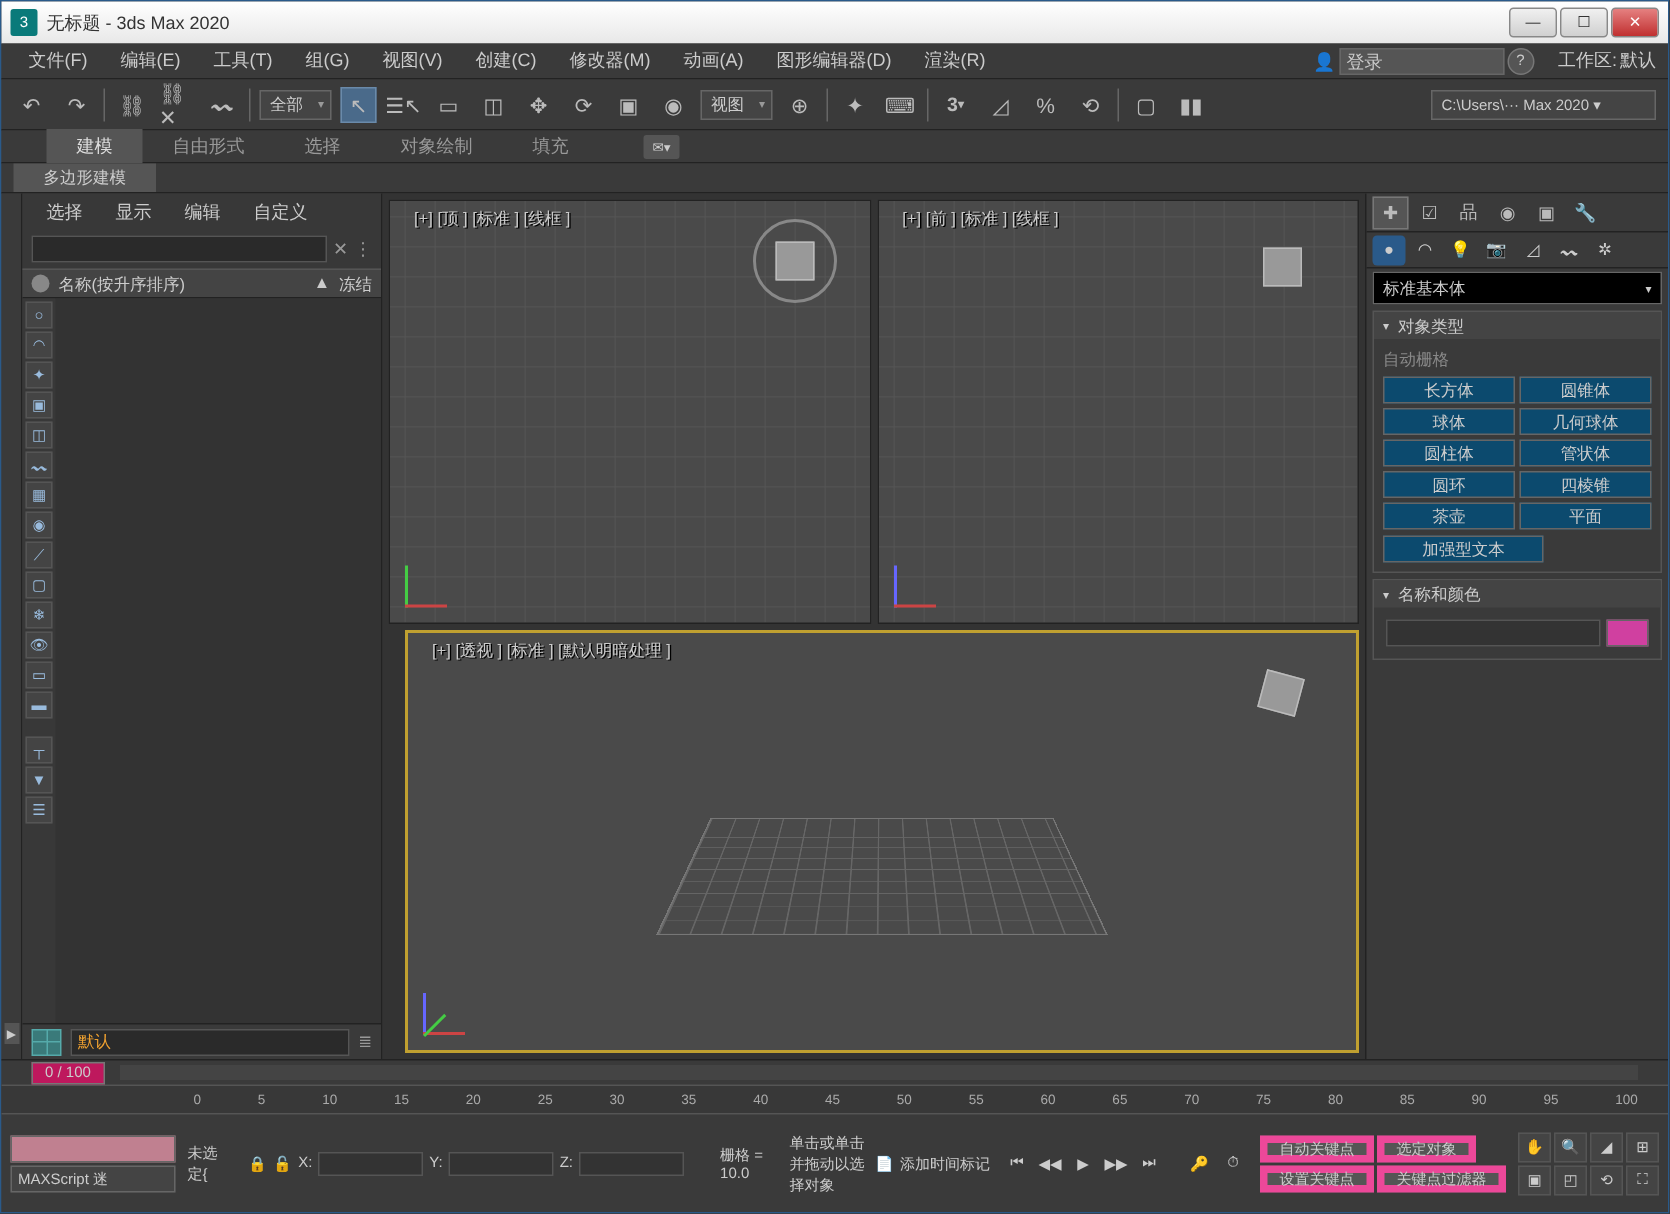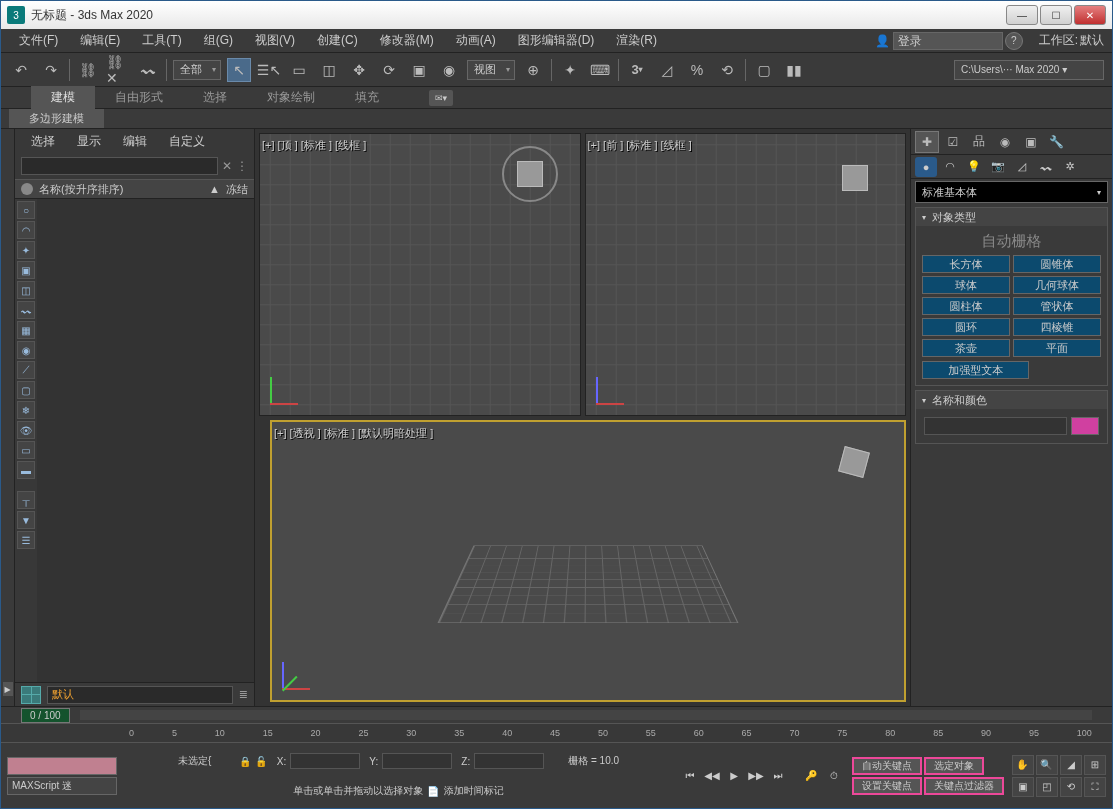--- a/index.html
+++ b/index.html
@@ -46,21 +46,21 @@
 .se-footer { height: 24px; background: #3a3a3a; display: flex; align-items: center; padding: 0 6px; gap: 6px; border-top: 1px solid #222; }
 .se-footer .grid { width: 20px; height: 18px; display: grid; grid-template:repeat(2,1fr)/repeat(2,1fr); gap: 1px; background: #5aa; padding: 1px; }
 .se-footer .grid div { background: #3a7a7a; }
 .se-footer .def { flex: 1; height: 18px; background: #2a2a2a; border: 1px solid #555; padding: 0 4px; color: #eea030; font-size: 11px; display: flex; align-items: center; }
 .se-footer .layers { color: #999; }
 .viewports { flex: 1; display: flex; flex-direction: column; background: #333; padding: 4px; gap: 4px; min-width: 0; }
 .vp-row { flex: 1; display: flex; gap: 4px; min-height: 0; }
 .vp { flex: 1; background: #4a4a4a; border: 1px solid #222; position: relative; background-image: linear-gradient(#555 1px, transparent 1px), linear-gradient(90deg, #555 1px, transparent 1px); background-size: 20px 20px; background-position: center; }
 .vp.active { border: 2px solid #c0a030; }
 .vp.persp { background: #4a4a4a; background-image: none; margin-left: 11px; }
-.vp-label { position: absolute; top: 4px; left: 2px; font-size: 11px; color: #ccc; text-shadow: 1px 1px #000; z-index: 2; }
+.vp-label { position: absolute; top: 4px; left: 16px; font-size: 11px; color: #ccc; text-shadow: 1px 1px #000; z-index: 2; }
 .vp-cube { position: absolute; top: 10px; right: 20px; width: 60px; height: 60px; display: flex; align-items: center; justify-content: center; }
 .vp-cube .ring { width: 56px; height: 56px; border: 2px solid #888; border-radius: 50%; display: flex; align-items: center; justify-content: center; }
 .vp-cube .cube { width: 26px; height: 26px; background: #999; border: 1px solid #bbb; }
 .vp-gizmo { position: absolute; bottom: 10px; left: 10px; width: 40px; height: 40px; }
 .vp-gizmo .axis { position: absolute; bottom: 0; left: 0; }
 .ax-y { width: 2px; height: 28px; background: #4c4; bottom: 0; left: 0; }
 .ax-x { width: 28px; height: 2px; background: #c44; bottom: 0; left: 0; }
 .ax-z { width: 2px; height: 20px; background: #66f; bottom: 0; left: 0; transform: rotate(45deg); transform-origin: bottom left; }
 .persp-grid { position: absolute; top: 50%; left: 50%; width: 260px; height: 180px; transform: translate(-50%, -40%) perspective(600px) rotateX(65deg); background-image: linear-gradient(#666 1px, transparent 1px), linear-gradient(90deg, #666 1px, transparent 1px); background-size: 18px 18px; border: 1px solid #777; }
 .cmd-panel { width: 202px; background: #3a3a3a; border-left: 1px solid #222; display: flex; flex-direction: column; }
@@ -69,43 +69,43 @@
 .cmd-tab.active { background: #555; border: 1px solid #777; }
 .cmd-sub { height: 24px; display: flex; align-items: center; padding: 2px 4px; gap: 2px; border-bottom: 1px solid #222; }
 .cmd-sub .csub { width: 22px; height: 20px; display: flex; align-items: center; justify-content: center; font-size: 11px; }
 .cmd-sub .csub.active { background: #2a5a8a; border-radius: 3px; }
 .cmd-cat { height: 22px; margin: 2px 4px; background: #000000; border: 1px solid #666; display: flex; align-items: center; padding: 0 6px; position: relative; font-size: 11px; }
 .cmd-cat::after { content: "▾"; position: absolute; right: 6px; font-size: 8px; }
 .rollout { margin: 2px 4px; border: 1px solid #555; }
 .roll-head { height: 18px; background: #444; display: flex; align-items: center; padding: 0 6px; font-size: 11px; gap: 6px; }
 .roll-head::before { content: "▾"; font-size: 8px; }
 .roll-body { padding: 4px; }
-.auto-grid { text-align: center; padding: 2px; color: #888; font-size: 15px; }
+.auto-grid { text-align: left; padding: 2px; color: #888; font-size: 11px; }
 .btn-grid { display: grid; grid-template-columns: 1fr 1fr; gap: 3px; padding: 2px; }
 .obj-btn { height: 18px; background: #0c4a6e; border: 1px solid #666; font-size: 11px; display: flex; align-items: center; justify-content: center; }
 .color-row { display: flex; align-items: center; gap: 4px; padding: 4px; }
 .name-input { flex: 1; height: 18px; background: #333; border: 1px solid #555; }
 .color-sw { width: 28px; height: 18px; background: #d040a0; border: 1px solid #666; }
 .bottom { height: 102px; background: #3a3a3a; border-top: 1px solid #222; display: flex; flex-direction: column; }
 .timeline { height: 16px; display: flex; align-items: center; padding: 0 20px; font-size: 10px; position: relative; }
-.timeline .tl-pos { background: #14532d; padding: 1px 8px; border: 1px solid #777; margin-right: 10px; }
+.timeline .tl-pos { background: #be185d; padding: 1px 8px; border: 1px solid #777; margin-right: 10px; }
 .timeline .tl-track { flex: 1; height: 10px; background: #444; position: relative; }
 .ruler { height: 20px; display: flex; align-items: center; padding: 0 20px 0 128px; font-size: 9px; color: #aaa; justify-content: space-between; background: #383838; border-top: 1px solid #555; border-bottom: 1px solid #555; }
 .status { flex: 1; display: flex; align-items: center; padding: 0 6px; gap: 8px; }
 .status-left { width: 110px; display: flex; flex-direction: column; gap: 2px; }
 .status-box { height: 18px; background: #444; border: 1px solid #666; font-size: 10px; display: flex; align-items: center; padding: 0 4px; }
 .status-box.pink { background: #c08090; }
-.status-mid { flex: 1; display: flex; flex-direction: column; gap: 15px; font-size: 10px; align-items: center; }
+.status-mid { flex: 1; display: flex; flex-direction: row; gap: 15px; font-size: 10px; }
 .coord-row { display: flex; align-items: center; gap: 4px; }
 .coord-row .lbl { width: 14px; text-align: right; }
 .coord-row input { width: 70px; height: 16px; background: #333; border: 1px solid #555; color: #ccc; font-size: 10px; padding: 0 3px; }
 .playback { display: flex; align-items: center; gap: 2px; }
 .pb-btn { width: 20px; height: 20px; display: flex; align-items: center; justify-content: center; font-size: 10px; color: #ccc; }
 .key-panel { display: flex; flex-direction: column; gap: 2px; }
-.key-btn { height: 18px; padding: 0 8px; background: #555; border: 2px solid #ec4899; font-size: 10px; display: flex; align-items: center; }
+.key-btn { height: 18px; padding: 0 8px; background: #555; border: 5px solid #ec4899; font-size: 10px; display: flex; align-items: center; }
 .nav-btns { display: grid; grid-template-columns: repeat(4, 22px); gap: 2px; }
 .nav-btn { width: 22px; height: 20px; background: #444; border: 1px solid #555; display: flex; align-items: center; justify-content: center; font-size: 10px; }
 </style>
 </head>
 <body>
 
 <div class="window">
 
   <div class="titlebar">
     <div class="logo">3</div>

